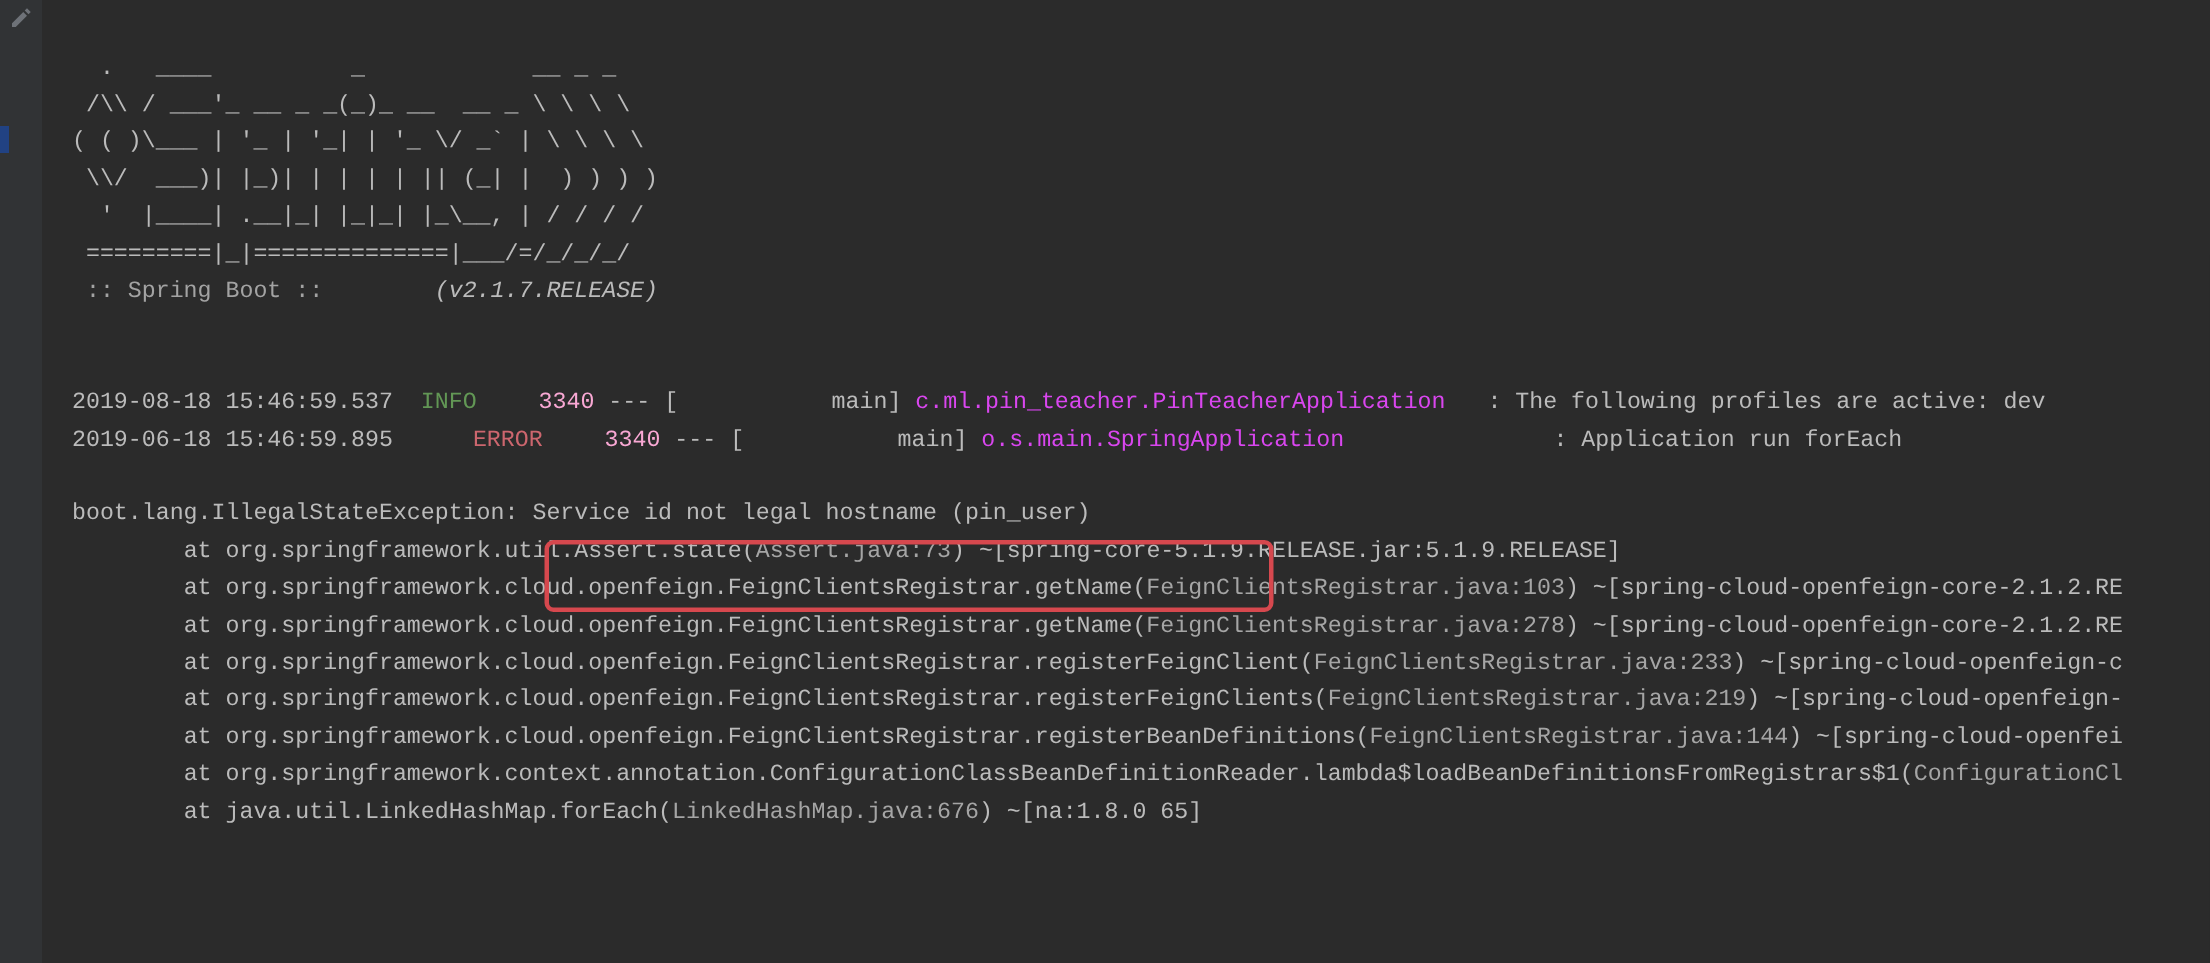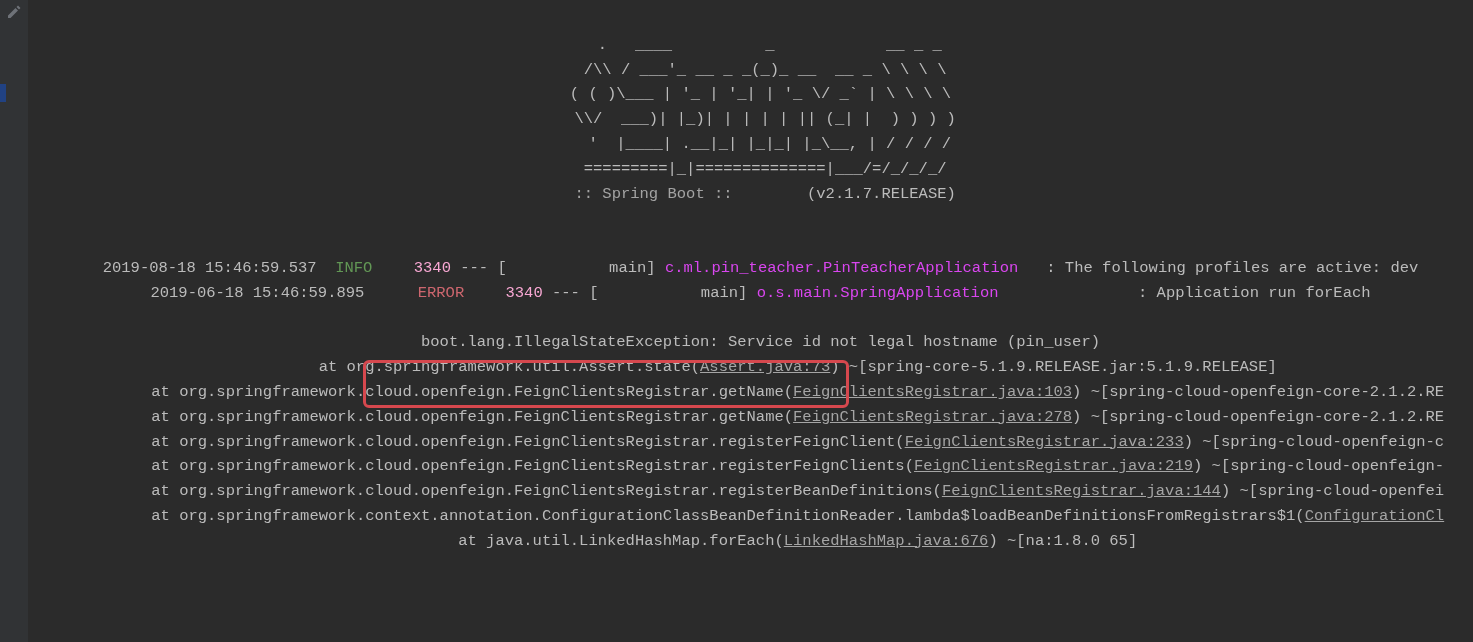--- a/index.html
+++ b/index.html
@@ -40,48 +40,47 @@
   }
   .console {
     position: absolute;
     left: 28px;
     top: 0;
     right: 0;
     bottom: 0;
     padding: 8px 0 0 20px;
     white-space: pre;
     overflow: hidden;
-    text-align: center;
   }
   .ascii {
     color: #bbbbbb;
   }
   .spring {
     color: #a3a3a3;
   }
   .version {
     color: #bbbbbb;
+    font-style: italic;
   }
   .info {
     color: #629755;
   }
   .error {
     color: #cc666e;
     margin-left: 44px;
   }
   .pid {
     color: #f9a8d4;
     padding-left: 32px;
   }
   .logger {
     color: #d946ef;
   }
   .stacklink {
     color: #a5a5a5;
-    text-decoration: underline;
   }
   .highlight-box {
     position: absolute;
     border: 3px solid #d6484e;
     border-radius: 6px;
     pointer-events: none;
   }
 </style>
 </head>
 <body>

